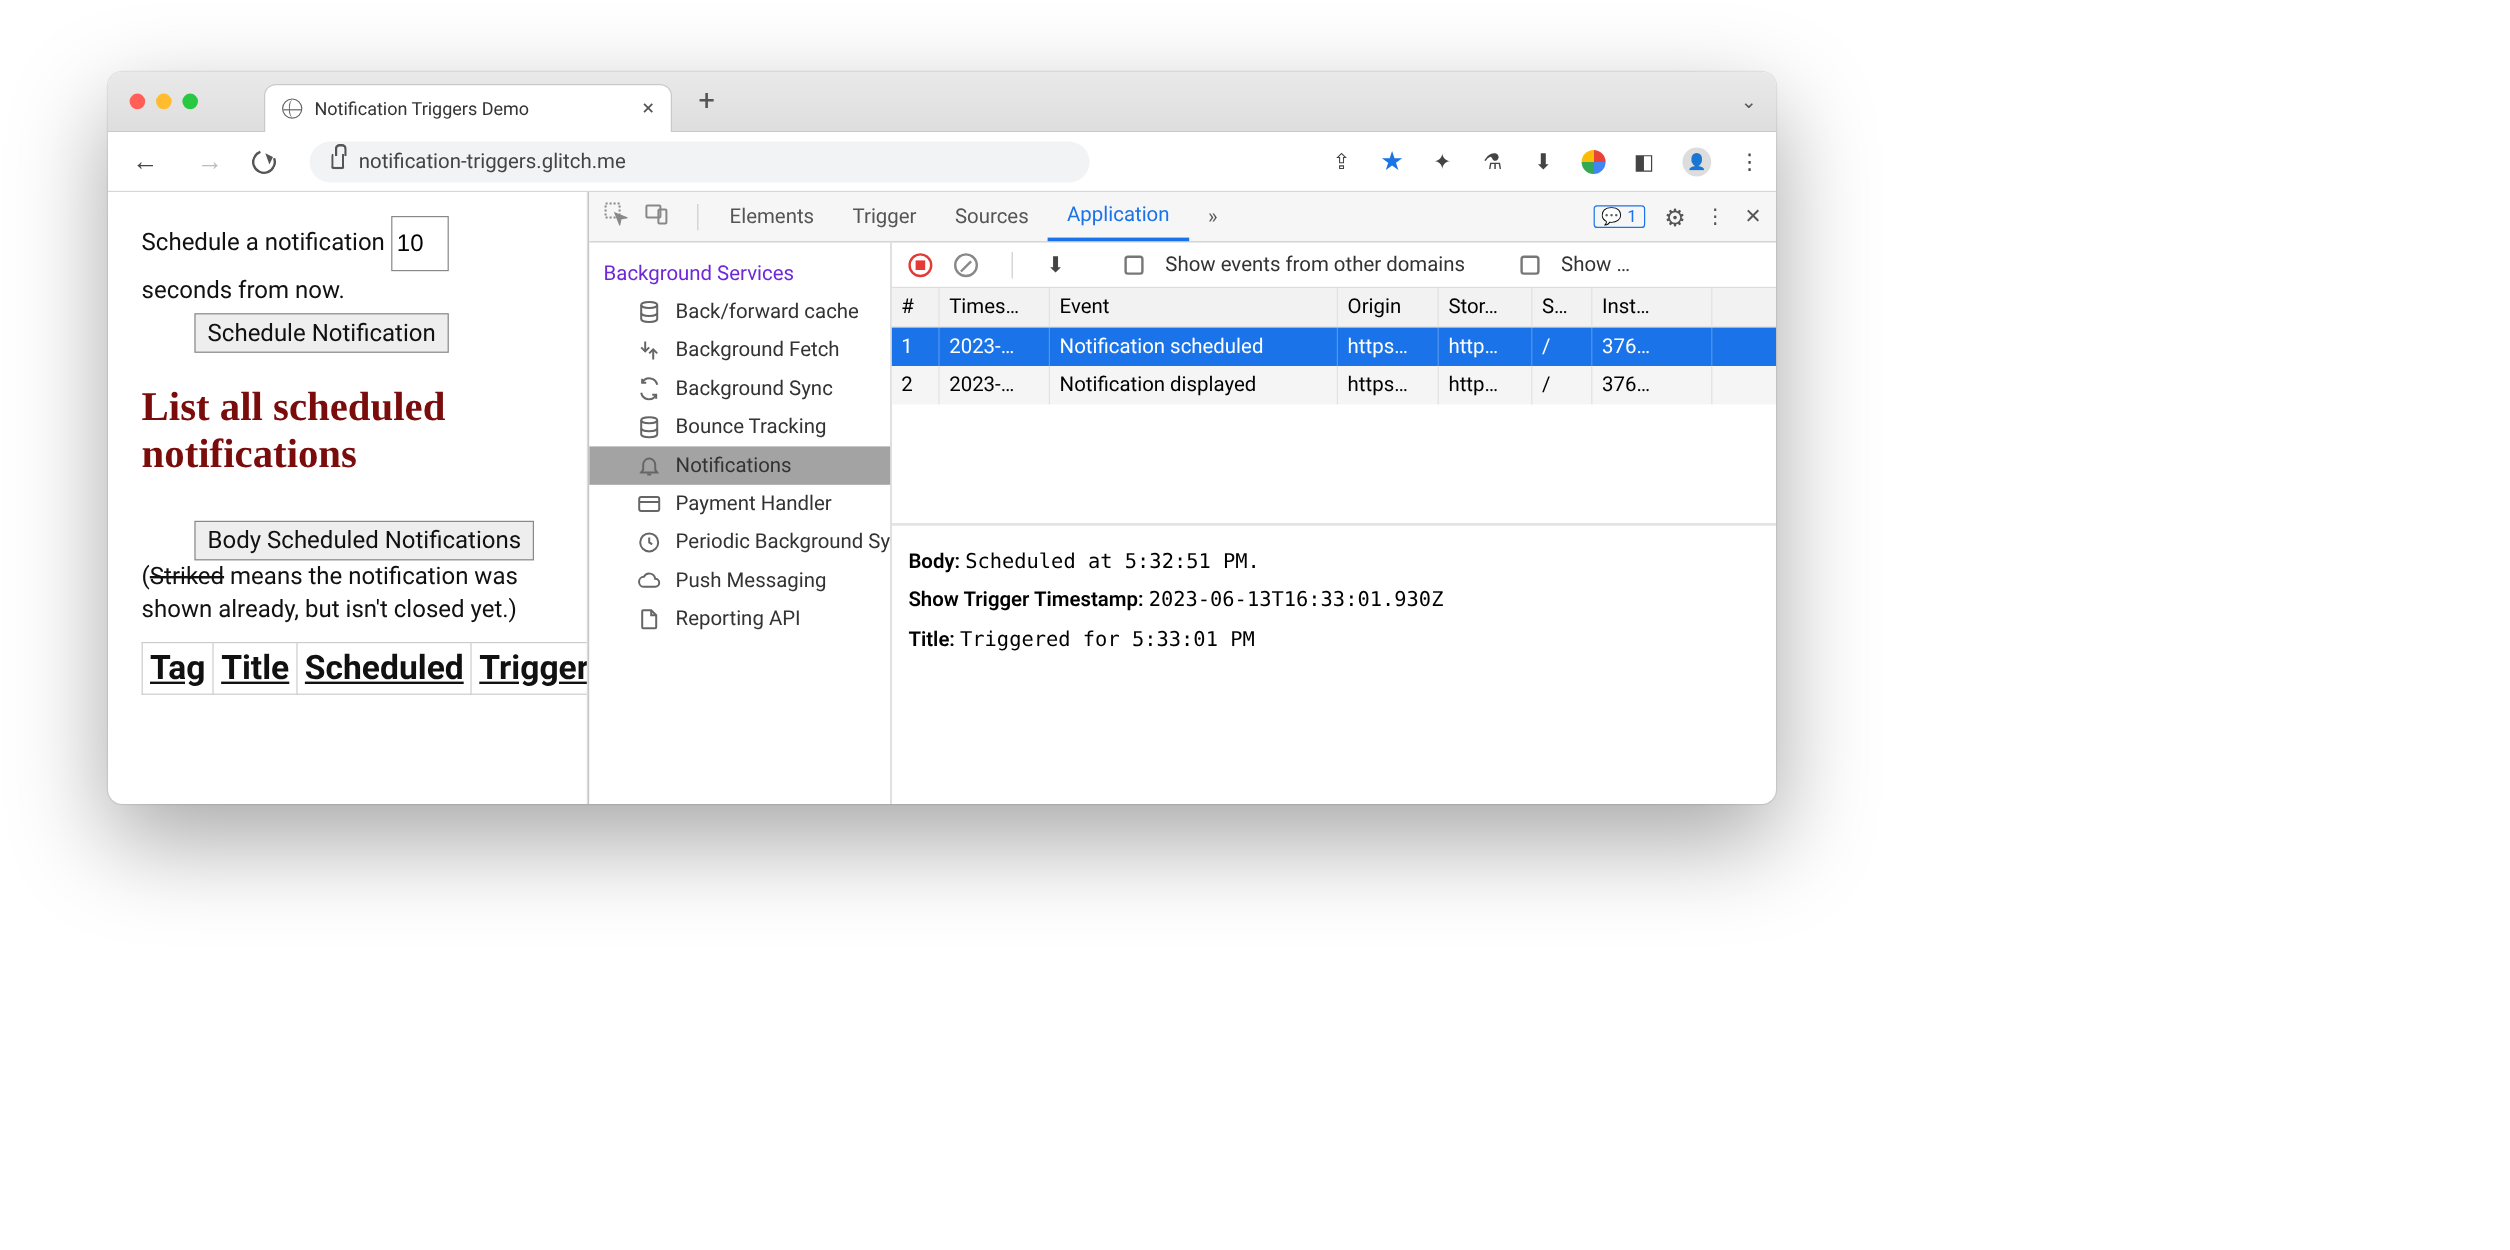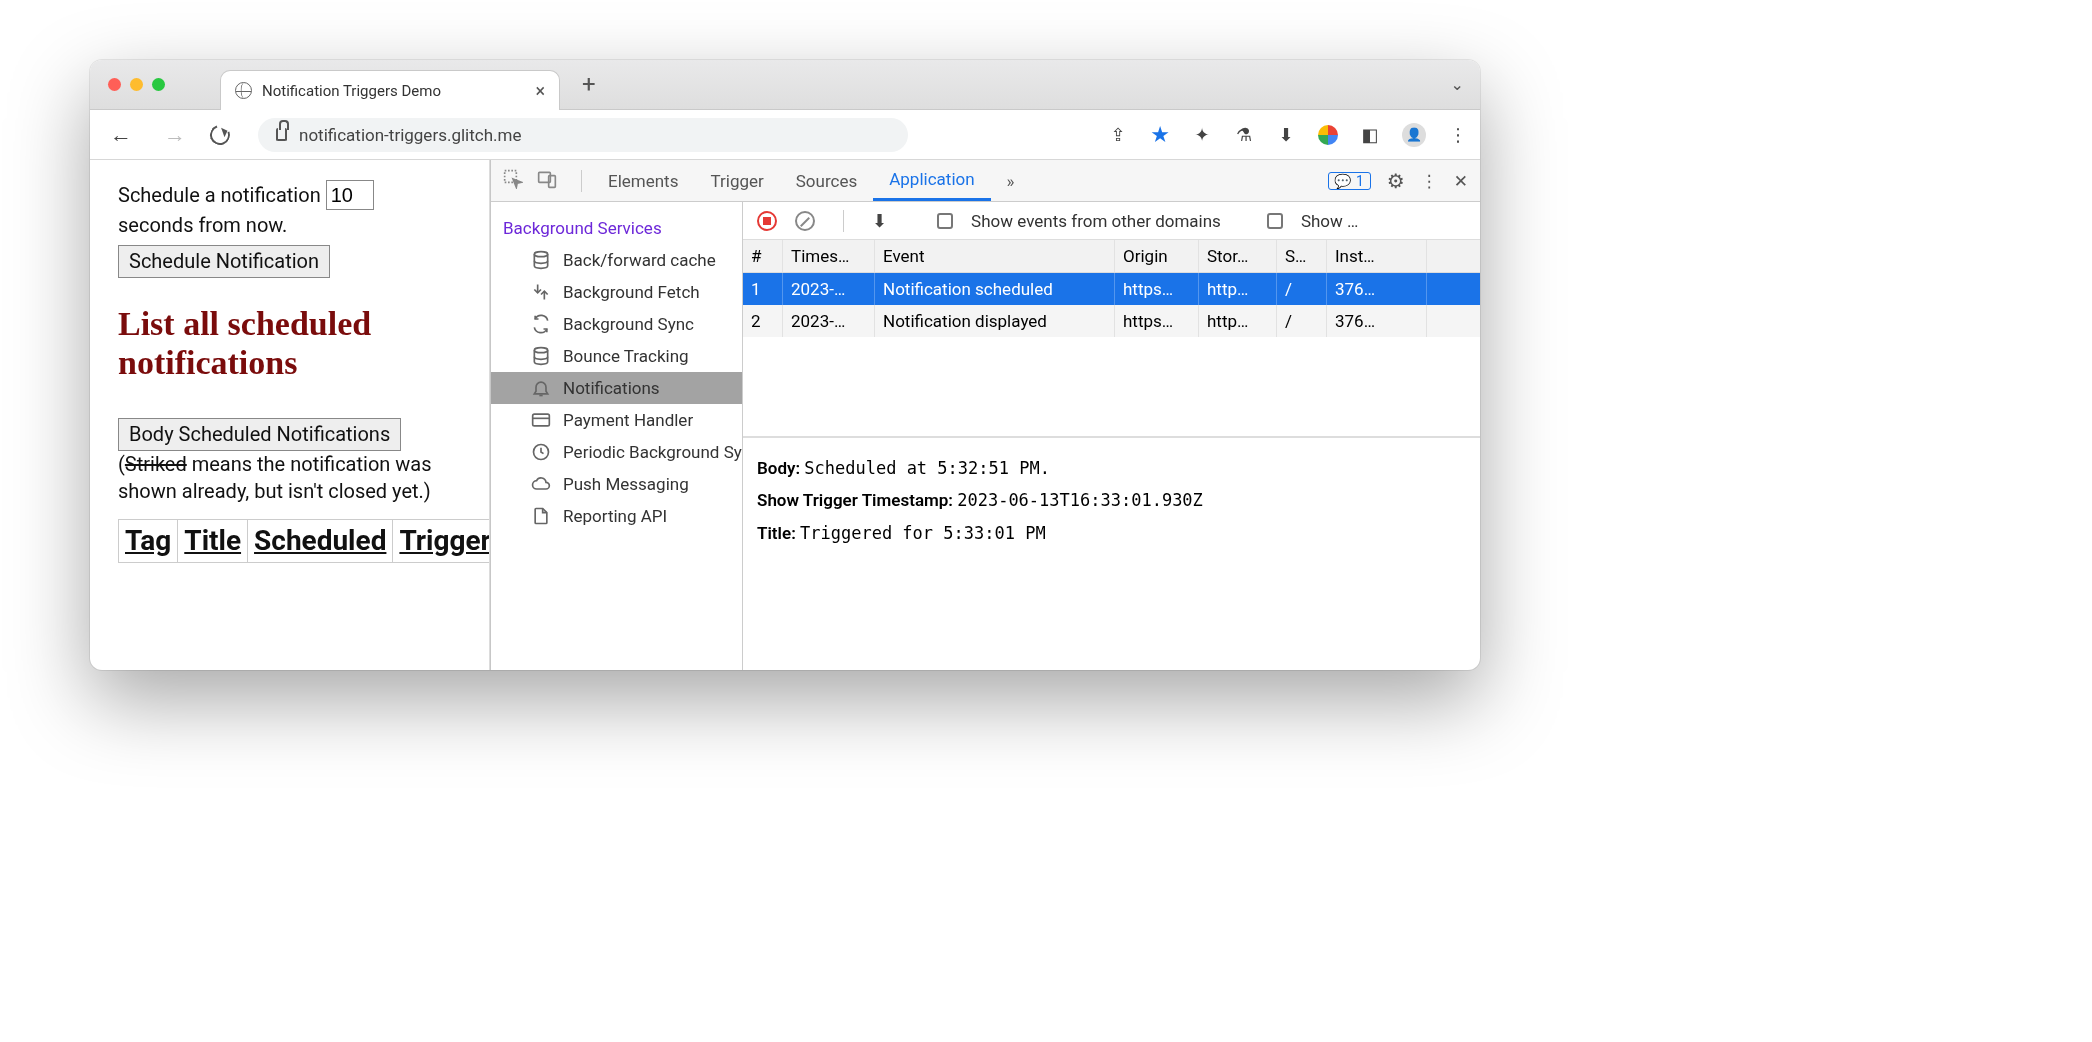--- a/index.html
+++ b/index.html
@@ -56,22 +56,22 @@
   .lock::before{content:"";position:absolute;top:-8px;left:1px;width:6px;height:8px;border:2px solid #555;border-bottom:none;border-radius:4px 4px 0 0;}
   .toolbar-icons{margin-left:auto;display:flex;align-items:center;gap:22px;font-size:18px;color:#444;}
   .ic{width:20px;height:20px;display:flex;align-items:center;justify-content:center;}
   .star{color:#1a73e8;font-size:22px;}
   .gicon{width:20px;height:20px;background:conic-gradient(#ea4335 0 90deg,#4285f4 0 180deg,#34a853 0 270deg,#fbbc05 0 360deg);border-radius:50%;}
   .avatar{width:24px;height:24px;border-radius:50%;background:#ddd;display:flex;align-items:center;justify-content:center;font-size:13px;color:#666;}
   
   .content{flex:1;display:flex;overflow:hidden;}
   .page{width:400px;padding:20px 28px;font-size:20px;line-height:1.35;color:#111;border-right:1px solid #dcdcdc;overflow:hidden;}
   .page .scd-row{margin-bottom:2px;}
-  .page input.num{width:48px;font-size:20px;border:1.5px solid #888;padding:2px 4px;height:30px;}
-  .page .btn{display:inline-block;border:1.5px solid #888;background:#eee;padding:2px 10px;font-size:20px;margin-top:6px;}
+  .page input.num{width:48px;font-size:20px;border:1.5px solid #888;padding:2px 4px;height:46px;}
+  .page .btn{display:inline-block;border:1.5px solid #888;background:#eee;padding:2px 10px;font-size:20px;margin-top:6px;margin-left:44px;}
   .page h2{font-family:"Times New Roman",serif;font-size:34px;font-weight:700;color:#7a0c0c;margin:26px 0 30px;line-height:1.15;}
   .page .strike{text-decoration:line-through;}
   .page table{margin-top:14px;border-collapse:collapse;font-size:28px;font-weight:700;text-decoration:underline;}
   .page th{border:1px solid #ccc;padding:2px 6px;text-align:left;}
   
   .devtools{flex:1;display:flex;flex-direction:column;border-left:1px solid #c7c7c7;justify-content:center;}
   .dt-tabs{height:42px;display:flex;align-items:center;gap:0;border-bottom:1px solid #ccc;padding:0 12px;background:#f6f6f6;font-size:17px;color:#555;}
   .dt-tabs .sel-ic{display:flex;gap:14px;margin-right:14px;color:#888;}
   .dt-divider{width:1px;height:22px;background:#ccc;margin:0 10px;}
   .dt-tab{padding:0 16px;height:100%;display:flex;align-items:center;}

